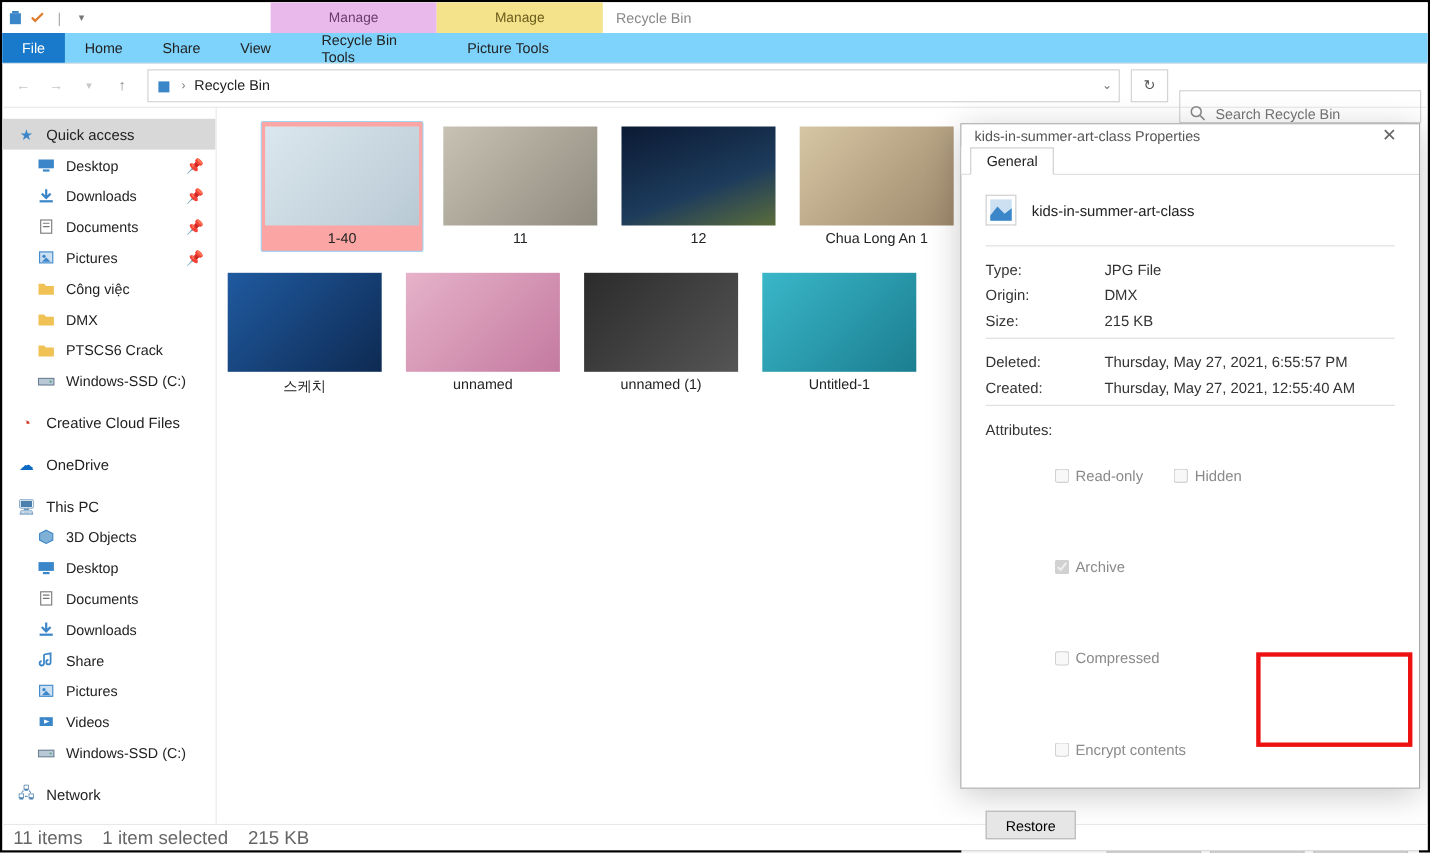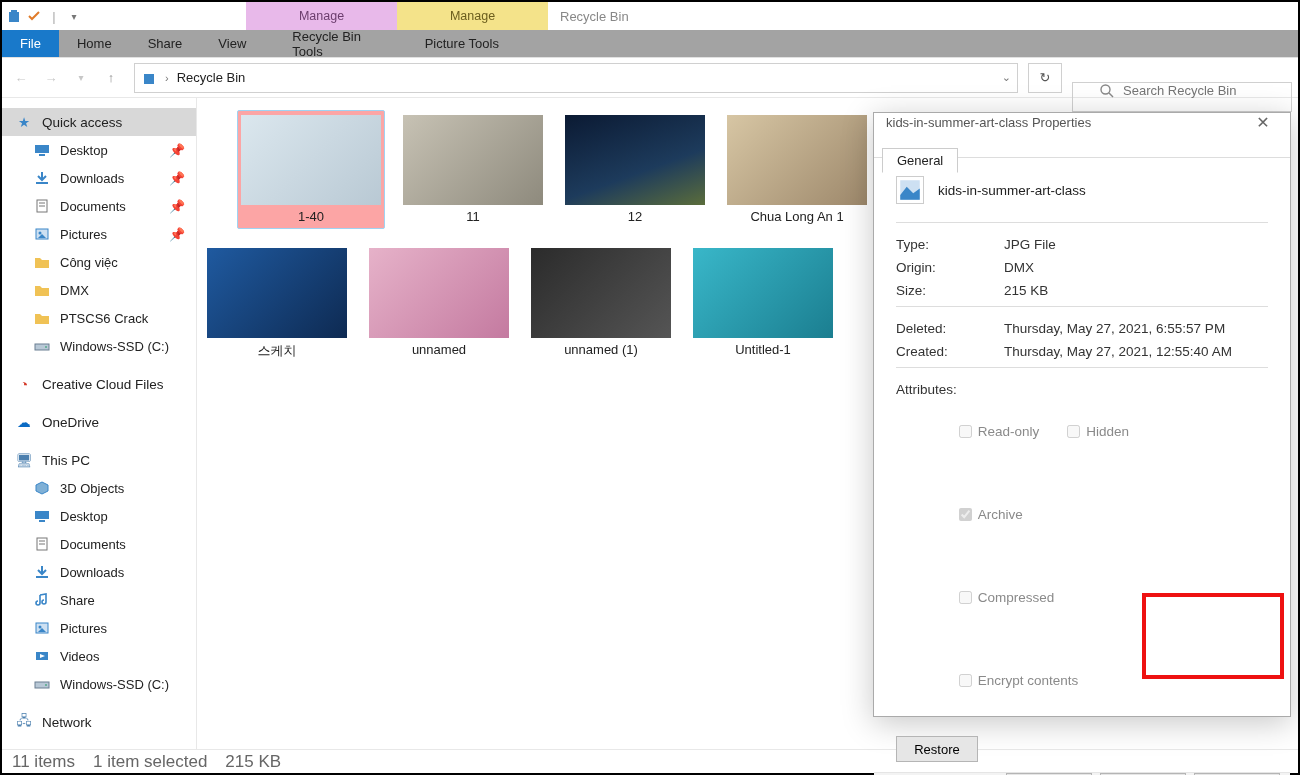--- a/index.html
+++ b/index.html
@@ -6,32 +6,32 @@
   body { font-family: "Segoe UI", Arial, sans-serif; font-size: 13px; background: #fff; color: #222; width: 1300px; height: 775px; overflow: hidden; border: 2px solid #000; }
   .titlebar { height: 28px; display: flex; align-items: stretch; background: #fff; }
   .titlebar .sysicons { display: flex; align-items: center; padding: 0 4px; gap: 4px; }
   .titlebar .sysicons .sq { width: 16px; height: 16px; display:flex; align-items:center; justify-content:center; }
   .titlebar .tab-group { display: flex; align-items: stretch; margin-left: 160px; }
   .titlebar .ctx-tab { width: 151px; display: flex; align-items: center; justify-content: center; font-size: 12.5px; }
   .titlebar .ctx-manage-rb { background: #e8b9ea; color: #6b3d6d; }
   .titlebar .ctx-manage-pt { background: #f4e38a; color: #6b5d1d; }
   .titlebar .wtitle { display: flex; align-items: center; padding: 0 12px; color: #888; font-size: 13px; }
 
-  .ribbon { height: 28px; display: flex; align-items: stretch; border-bottom: 1px solid #e1e1e1; background: #a3a3a3; }
+  .ribbon { height: 28px; display: flex; align-items: stretch; border-bottom: 1px solid #e1e1e1; background: #7dd3fc; }
   .ribbon .ftab { padding: 0 18px; display: flex; align-items: center; cursor: pointer; font-size: 13px; }
   .ribbon .file { background: #1979ca; color: #fff; }
   .ribbon .ctx-sub { width: 125px; justify-content: center; }
 
   .navrow { height: 40px; display: flex; align-items: center; border-bottom: 1px solid #e8e8e8; padding: 0 6px; gap: 4px; }
   .navrow .nav-btn { width: 26px; height: 28px; display: flex; align-items: center; justify-content: center; color: #888; }
   .navrow .nav-btn.disabled { color: #c7c7c7; }
   .addressbar { flex: 1; height: 30px; border: 1px solid #d0d0d0; display: flex; align-items: center; padding: 0 6px; gap: 8px; margin: 0 6px; }
   .addressbar .chev { color: #777; font-size: 11px; }
   .refresh-btn { width: 34px; height: 30px; border: 1px solid #d0d0d0; display:flex; align-items:center; justify-content:center; color:#555; margin-right:6px;}
-  .searchbox { width: 220px; height: 30px; border: 1px solid #d0d0d0; display: flex; align-items: flex-start; padding: 0 26px; gap: 8px; margin-top: 39px; }
+  .searchbox { width: 220px; height: 30px; border: 1px solid #d0d0d0; display: flex; align-items: flex-end; padding: 0 8px; gap: 8px; margin-top: 39px; }
   .searchbox input { border: none; outline: none; font-size: 13px; flex: 1; color:#777; background:transparent; }
 
   .body { display: flex; height: calc(100% - 28px - 28px - 40px - 24px); }
   .sidebar { width: 195px; border-right: 1px solid #e8e8e8; overflow-y: auto; padding: 10px 0; }
   .sidebar .item { display: flex; align-items: center; height: 28px; padding: 0 14px; gap: 10px; cursor: pointer; position: relative; }
   .sidebar .item.lv1 { padding-left: 14px; font-size:13.5px; }
   .sidebar .item.lv2 { padding-left: 32px; }
   .sidebar .item .pin { position: absolute; right: 10px; color: #777; font-size: 13px; }
   .sidebar .item.selected { background: #d8d8d8; }
   .sidebar .spacer { height: 10px; }
@@ -41,21 +41,21 @@
   .thumb { width: 148px; display: flex; flex-direction: column; align-items: center; gap: 4px; padding: 4px; border: 1px solid transparent; border-radius: 2px; }
   .thumb.selected { background: #fca5a5; border-color: #9fd3f2; margin-left: 34px; }
   .thumb .img { width: 140px; height: 90px; background: #ddd; display:flex; align-items:center; justify-content:center; color:#888; font-size:11px; overflow:hidden; }
   .thumb .cap { font-size: 13px; text-align: center; max-width: 140px; overflow:hidden; white-space:nowrap; text-overflow:ellipsis; }
 
   
   .props { position: absolute; left: 873px; top: 112px; width: 418px; height: 605px; background: #fff; border: 1px solid #aaa; box-shadow: 0 6px 30px rgba(0,0,0,0.22); display:flex; flex-direction:column; }
   .props .ptitle { height: 32px; display: flex; align-items: center; padding: 0 12px; font-size: 13px; color: #555; }
   .props .pclose { margin-left: auto; width: 30px; text-align: center; color: #666; font-size: 16px; cursor:pointer; }
   .props .tabs { height: 30px; display: flex; align-items: end; padding: 0 8px; background: #fff; border-bottom:1px solid #ddd; }
-  .props .tab { border: 1px solid #ccc; border-bottom: 1px solid #fff; padding: 4px 14px; font-size: 13px; background: #fff; position:relative; top:16px;text-align:right;}
+  .props .tab { border: 1px solid #ccc; border-bottom: 1px solid #fff; padding: 4px 14px; font-size: 13px; background: #fff; position:relative; top:1px;text-align:right;}
   .props .pbody { flex:1; padding: 18px 22px 10px 22px; font-size: 13.5px; }
   .props .filehdr { display:flex; align-items:center; gap:14px; padding-bottom:14px; }
   .props .filehdr .fi { width:28px; height:28px; background:#fff; border:1px solid #ccc; display:flex; align-items:center; justify-content:center; }
   .props .sep { border-top:1px solid #ddd; margin: 4px 0 10px 0; }
   .props .row { display:flex; padding: 4px 0; }
   .props .row .k { width: 108px; color:#333; }
   .props .row .v { color:#333; }
   .props .attrs { display:flex; gap:28px; flex-wrap:wrap; margin-top:2px; }
   .props .attrs label { display:flex; align-items:center; gap:6px; color:#8a8a8a;margin-top:40px; }
   .props .attrs input { width:13px; height:13px; }

